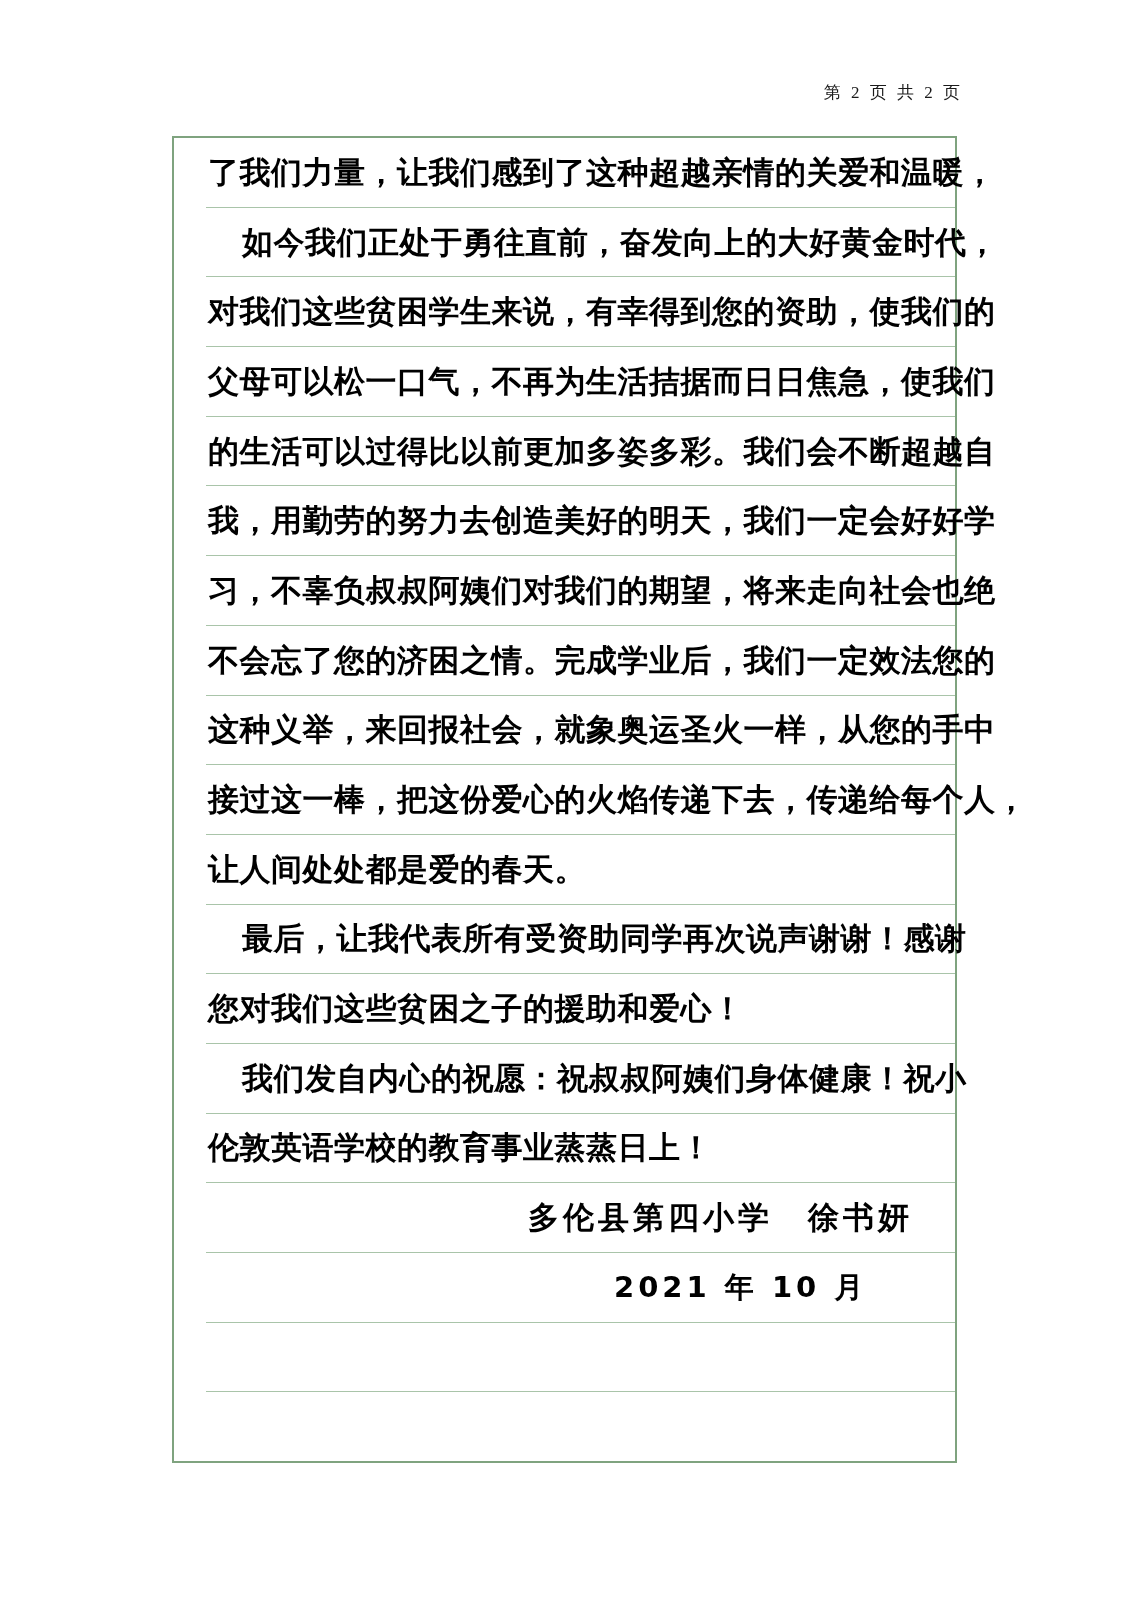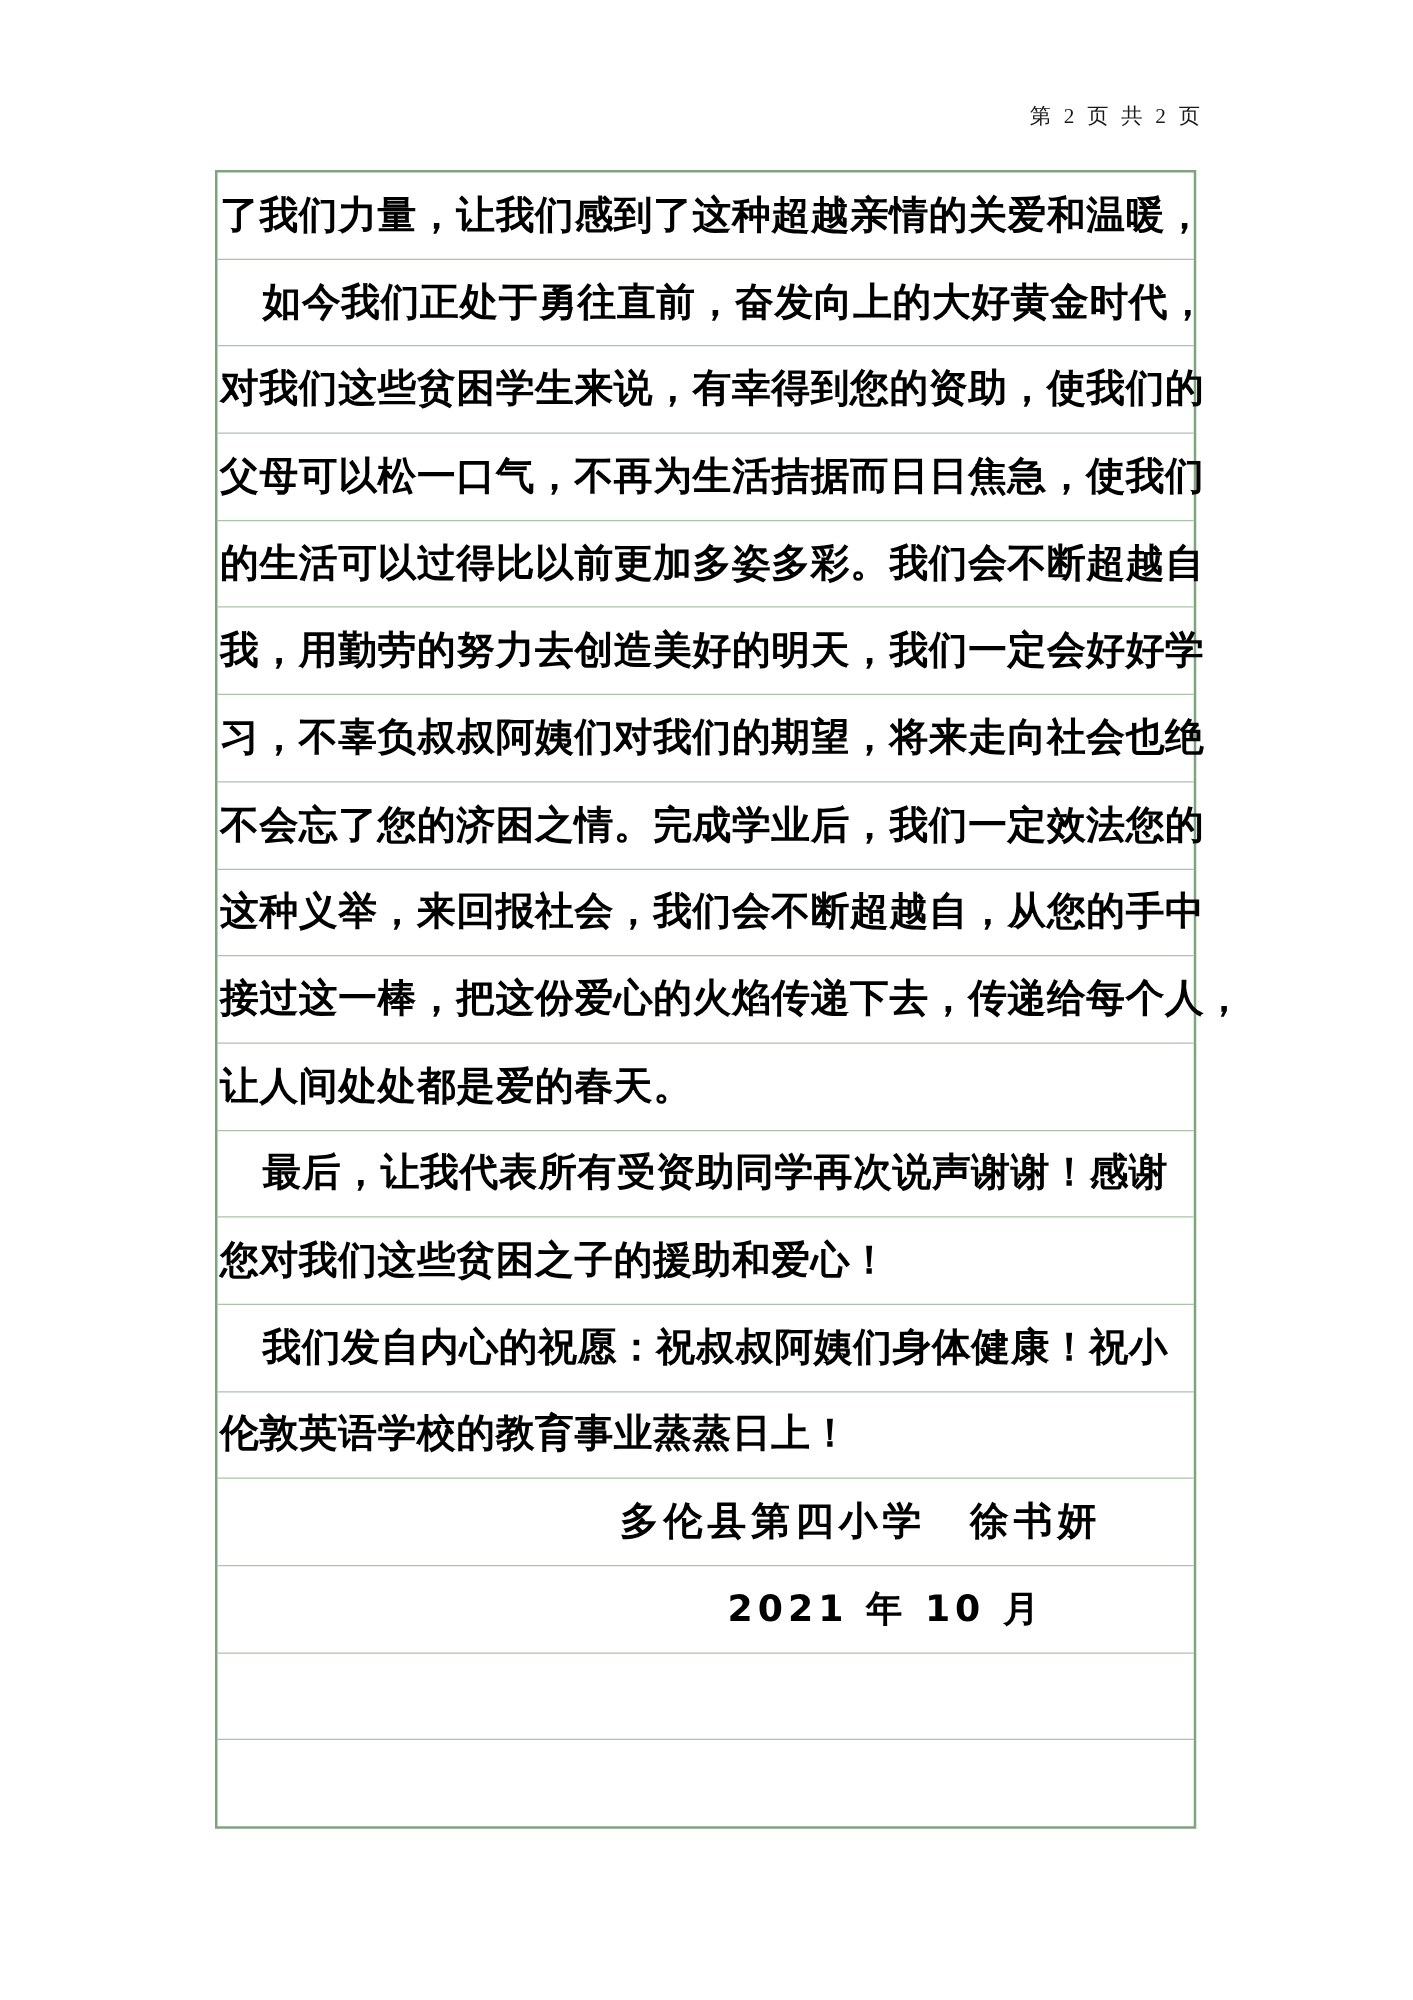--- a/index.html
+++ b/index.html
@@ -36,20 +36,21 @@
     flex-direction: column;
     background: #ffffff;
   }
   .grid-row {
     flex: 1 1 0;
     border-bottom: 1px solid #a9c4a9;
     display: flex;
     align-items: center;
     box-sizing: border-box;
     overflow: visible;
+    margin-left: 32px;
   }
   .grid-row:last-child {
     border-bottom: none;
   }
   .row-text {
     display: inline-block;
     white-space: nowrap;
     font-size: 31px;
     font-weight: 900;
     color: #000000;
@@ -105,21 +106,21 @@
     <div class="grid-row">
       <span class="row-text">我，用勤劳的努力去创造美好的明天，我们一定会好好学</span>
     </div>
     <div class="grid-row">
       <span class="row-text">习，不辜负叔叔阿姨们对我们的期望，将来走向社会也绝</span>
     </div>
     <div class="grid-row">
       <span class="row-text">不会忘了您的济困之情。完成学业后，我们一定效法您的</span>
     </div>
     <div class="grid-row">
-      <span class="row-text">这种义举，来回报社会，我们会不断超越自，从您的手中</span>
+      <span class="row-text">这种义举，来回报社会，就象奥运圣火一样，从您的手中</span>
     </div>
     <div class="grid-row">
       <span class="row-text">接过这一棒，把这份爱心的火焰传递下去，传递给每个人，</span>
     </div>
     <div class="grid-row">
       <span class="row-text">让人间处处都是爱的春天。</span>
     </div>
     <div class="grid-row indent">
       <span class="row-text">最后，让我代表所有受资助同学再次说声谢谢！感谢</span>
     </div>

